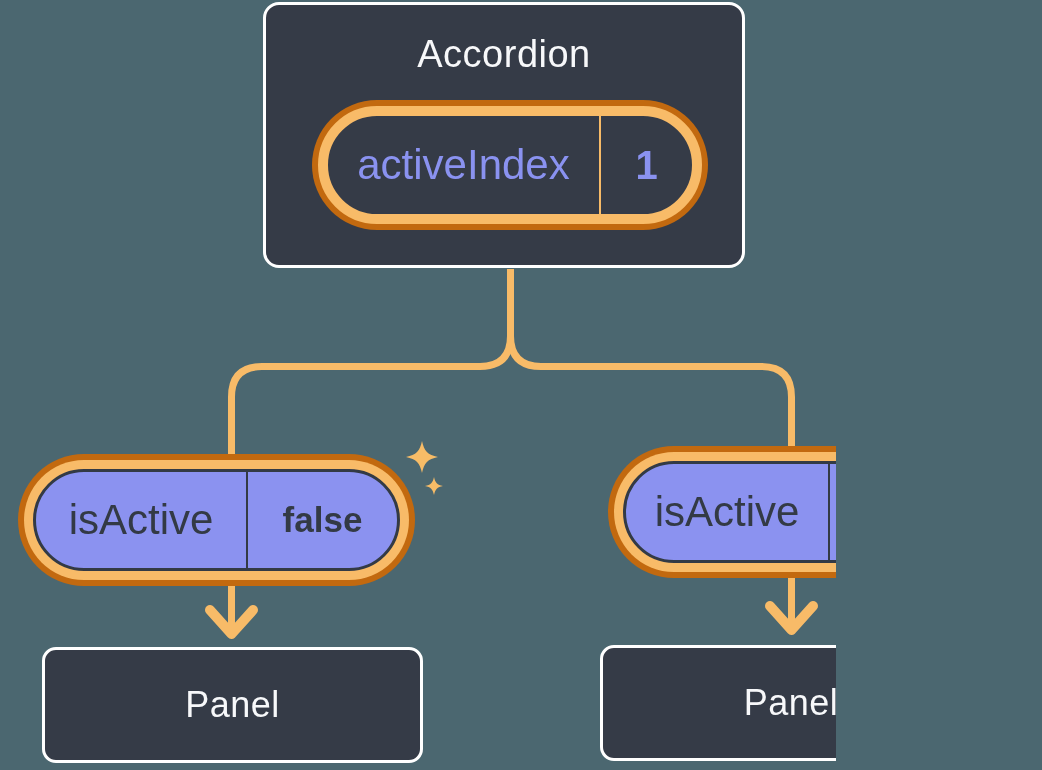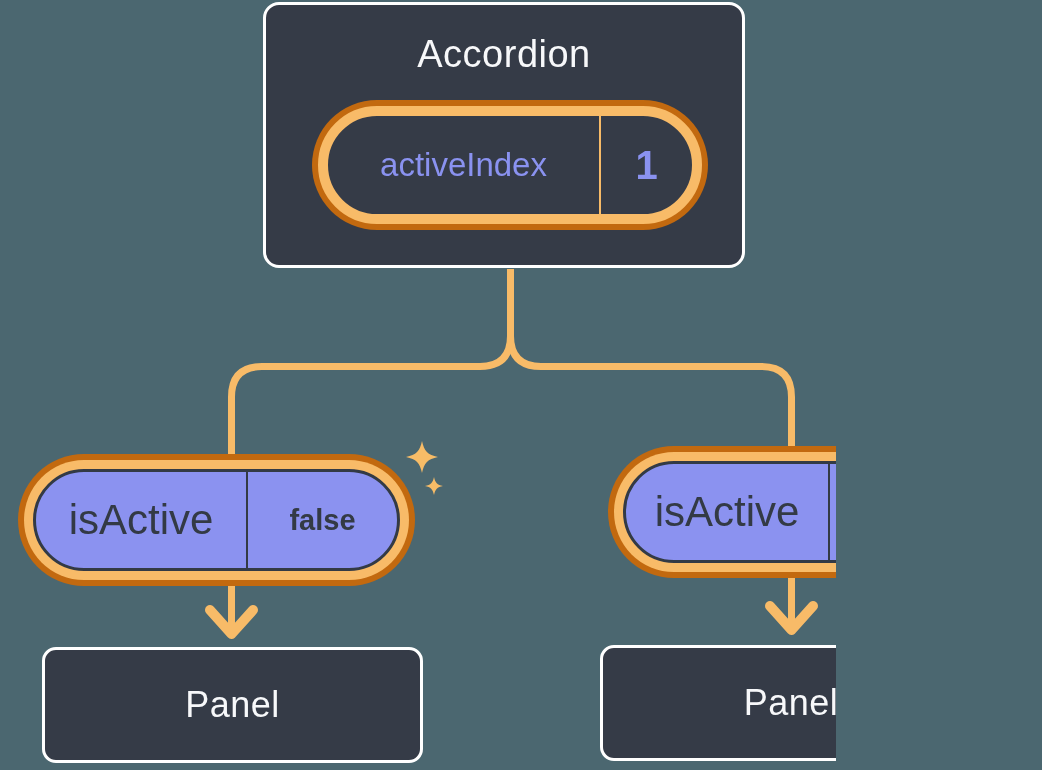--- a/index.html
+++ b/index.html
@@ -55,21 +55,21 @@
   .state-pill{
     left:318px;top:106px;width:384px;height:118px;
     background:var(--card-fill);
     border:10px solid var(--accent-orange-light);
     box-shadow:0 0 0 6px var(--accent-orange-dark);
   }
   .state-pill .cell-name{
     flex:0 0 271px;
     display:flex;align-items:center;justify-content:center;
     color:var(--purple-text);
-    font-size:33px;
+    font-size:42px;
   }
   .state-pill .divider{
     flex:0 0 2px;
     background:var(--accent-orange-light);
   }
   .state-pill .cell-value{
     flex:1 1 auto;
     display:flex;align-items:center;justify-content:center;
     color:var(--purple-text);
     font-size:40px;font-weight:700;
@@ -90,21 +90,21 @@
   .prop-pill-left .cell-name{flex:0 0 210px;}
   .prop-pill-right .cell-name{flex:0 0 202px;}
   .prop-pill .divider{
     flex:0 0 2px;
     background:var(--dark-text);
   }
   .prop-pill .cell-value{
     flex:1 1 auto;
     display:flex;align-items:center;justify-content:center;
     color:var(--dark-text);
-    font-size:29px;font-weight:700;
+    font-size:35px;font-weight:700;
   }
   .panel-card{
     display:flex;align-items:center;justify-content:center;
     border-radius:14px;
     color:var(--light-text);
     font-size:36px;font-weight:500;
     letter-spacing:0.5px;
   }
   .panel-left{left:42px;top:647px;width:381px;height:116px;}
   .panel-right{left:600px;top:645px;width:382px;height:116px;}

